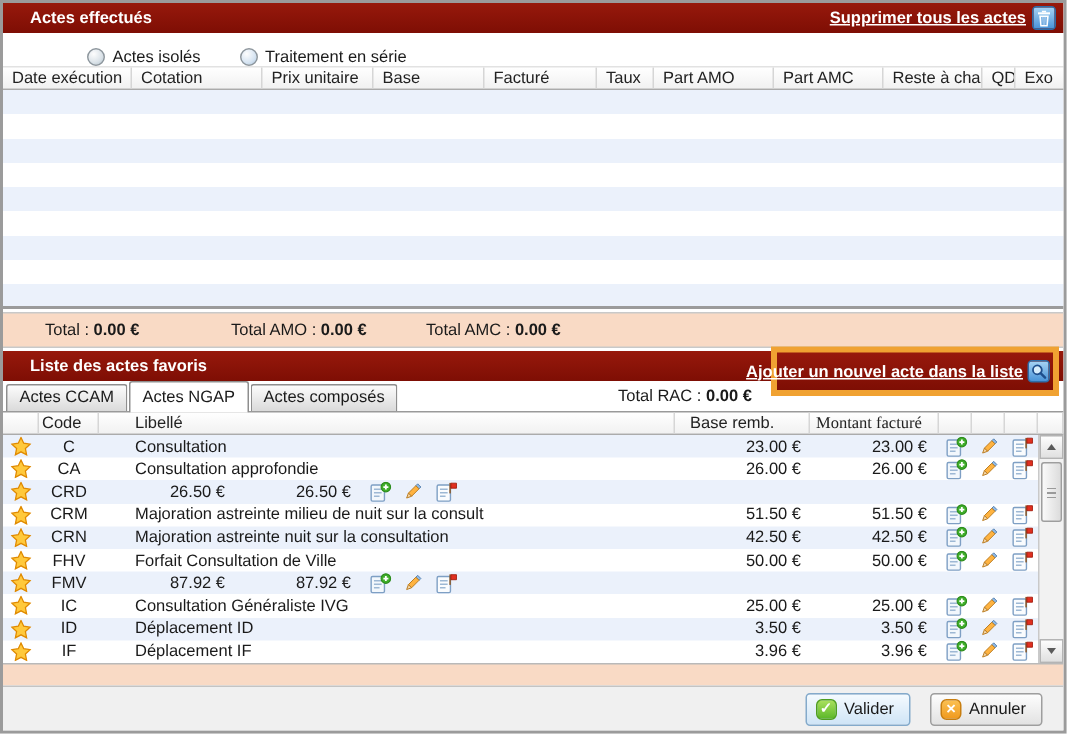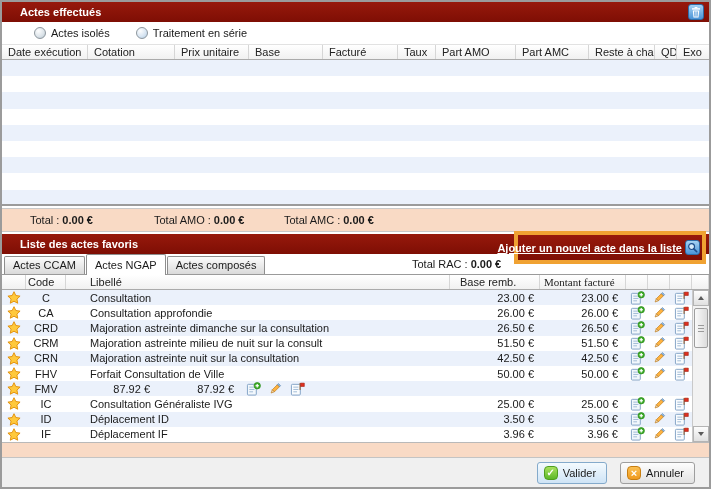--- a/index.html
+++ b/index.html
@@ -21,21 +21,21 @@
     text-align:right;
   }
   .bar .spacer{flex:1;}
   .white-link{color:#FFFFFF; font-weight:bold; text-decoration:underline; cursor:pointer; white-space:nowrap;}
   .bluebtn{
     width:16px; height:16px; margin-left:4px; border:1px solid #2E6DA8; border-radius:3px;
     background:linear-gradient(#A5D2F3,#4A94D8); display:inline-flex; align-items:center;
     justify-content:center; cursor:pointer; flex:0 0 auto;
   }
   
-  #radio-row{top:20px; left:0; right:0; height:22px; background:#FFFFFF; display:flex; align-items:center; gap:26px; padding-left:32px;}
+  #radio-row{top:20px; left:0; right:0; height:22px; background:#FFFFFF; display:flex; align-items:flex-end; gap:26px; padding-left:56px;}
   .radio-group{display:flex; align-items:center; gap:5px;}
   .radio-circle{
     width:12px; height:12px; border-radius:50%; border:1px solid #8E979E;
     background:radial-gradient(circle at 35% 30%, #FDFDFD, #DAE2E8 60%, #AFC0CA);
   }
   
   #t1header{top:42px; left:0; right:0; height:16px; display:flex;
     background:linear-gradient(#FFFFFF,#F1F1F1); border-top:1px solid #E2E2E2; border-bottom:1px solid #ABABAB;}
   #t1header .hcell{height:100%; padding:1px 0 0 6px; border-right:1px solid #D6D6D6; white-space:nowrap; overflow:hidden; color:#222;}
   #t1body{top:58px; left:0; right:0; height:146px;
@@ -111,20 +111,21 @@
   svg{display:block;}
 </style>
 </head>
 <body>
 
 <div id="window">
 
   <div class="abs bar" style="top:0;">
     <span>Actes effectués</span>
     <span class="spacer"></span>
+    <a class="white-link">Supprimer tous les actes</a>
     <span class="bluebtn">
       <span>
         <svg width="10" height="11" viewBox="0 0 10 11">
           <rect x="1" y="1.2" width="8" height="1.4" fill="#FFFFFF"></rect>
           <rect x="3.6" y="0" width="2.8" height="1.2" fill="#FFFFFF"></rect>
           <path d="M1.8 3.4 h6.4 l-.7 7.2 h-5 z" fill="#FFFFFF"></path>
           <line x1="3.6" y1="4.4" x2="3.8" y2="9.6" stroke="#4A94D8" stroke-width="0.8"></line>
           <line x1="5" y1="4.4" x2="5" y2="9.6" stroke="#4A94D8" stroke-width="0.8"></line>
           <line x1="6.4" y1="4.4" x2="6.2" y2="9.6" stroke="#4A94D8" stroke-width="0.8"></line>
         </svg>
@@ -292,21 +293,20 @@
       </span>
     </span>
   </div>
         <div class="trow">
     <span class="cell c-star">
       <svg width="14" height="13" viewBox="0 0 16 15">
         <path d="M8 0.8 L10.1 5.2 L15 5.9 L11.4 9.3 L12.3 14.1 L8 11.8 L3.7 14.1 L4.6 9.3 L1 5.9 L5.9 5.2 Z" fill="#FFC93C" stroke="#E08A00" stroke-width="1"></path>
       </svg>
     </span>
     <span class="cell c-code">CRD</span>
-    <span class="cell c-lib">Majoration astreinte dimanche sur la consultation</span>
     <span class="cell c-base">26.50 €</span>
     <span class="cell c-mont">26.50 €</span>
     <span class="cell c-ic">
       <span>
         <svg width="15" height="14" viewBox="0 0 16 15">
           <rect x="1.5" y="2.5" width="9.5" height="11.5" rx="1" fill="#F2F7FC" stroke="#7E9FC4" stroke-width="1"></rect>
           <line x1="3.5" y1="5.5" x2="9" y2="5.5" stroke="#9DB8D4" stroke-width="1"></line>
           <line x1="3.5" y1="8" x2="9" y2="8" stroke="#9DB8D4" stroke-width="1"></line>
           <line x1="3.5" y1="10.5" x2="7.5" y2="10.5" stroke="#9DB8D4" stroke-width="1"></line>
           <circle cx="12" cy="4" r="3.4" fill="#3FAE2A" stroke="#2C8C1C" stroke-width="0.8"></circle>

